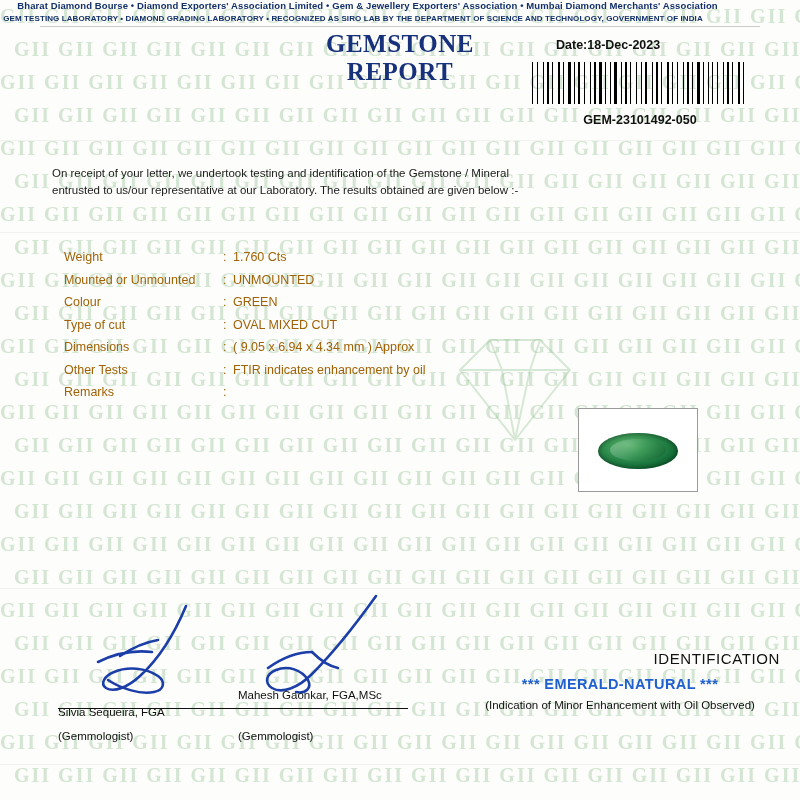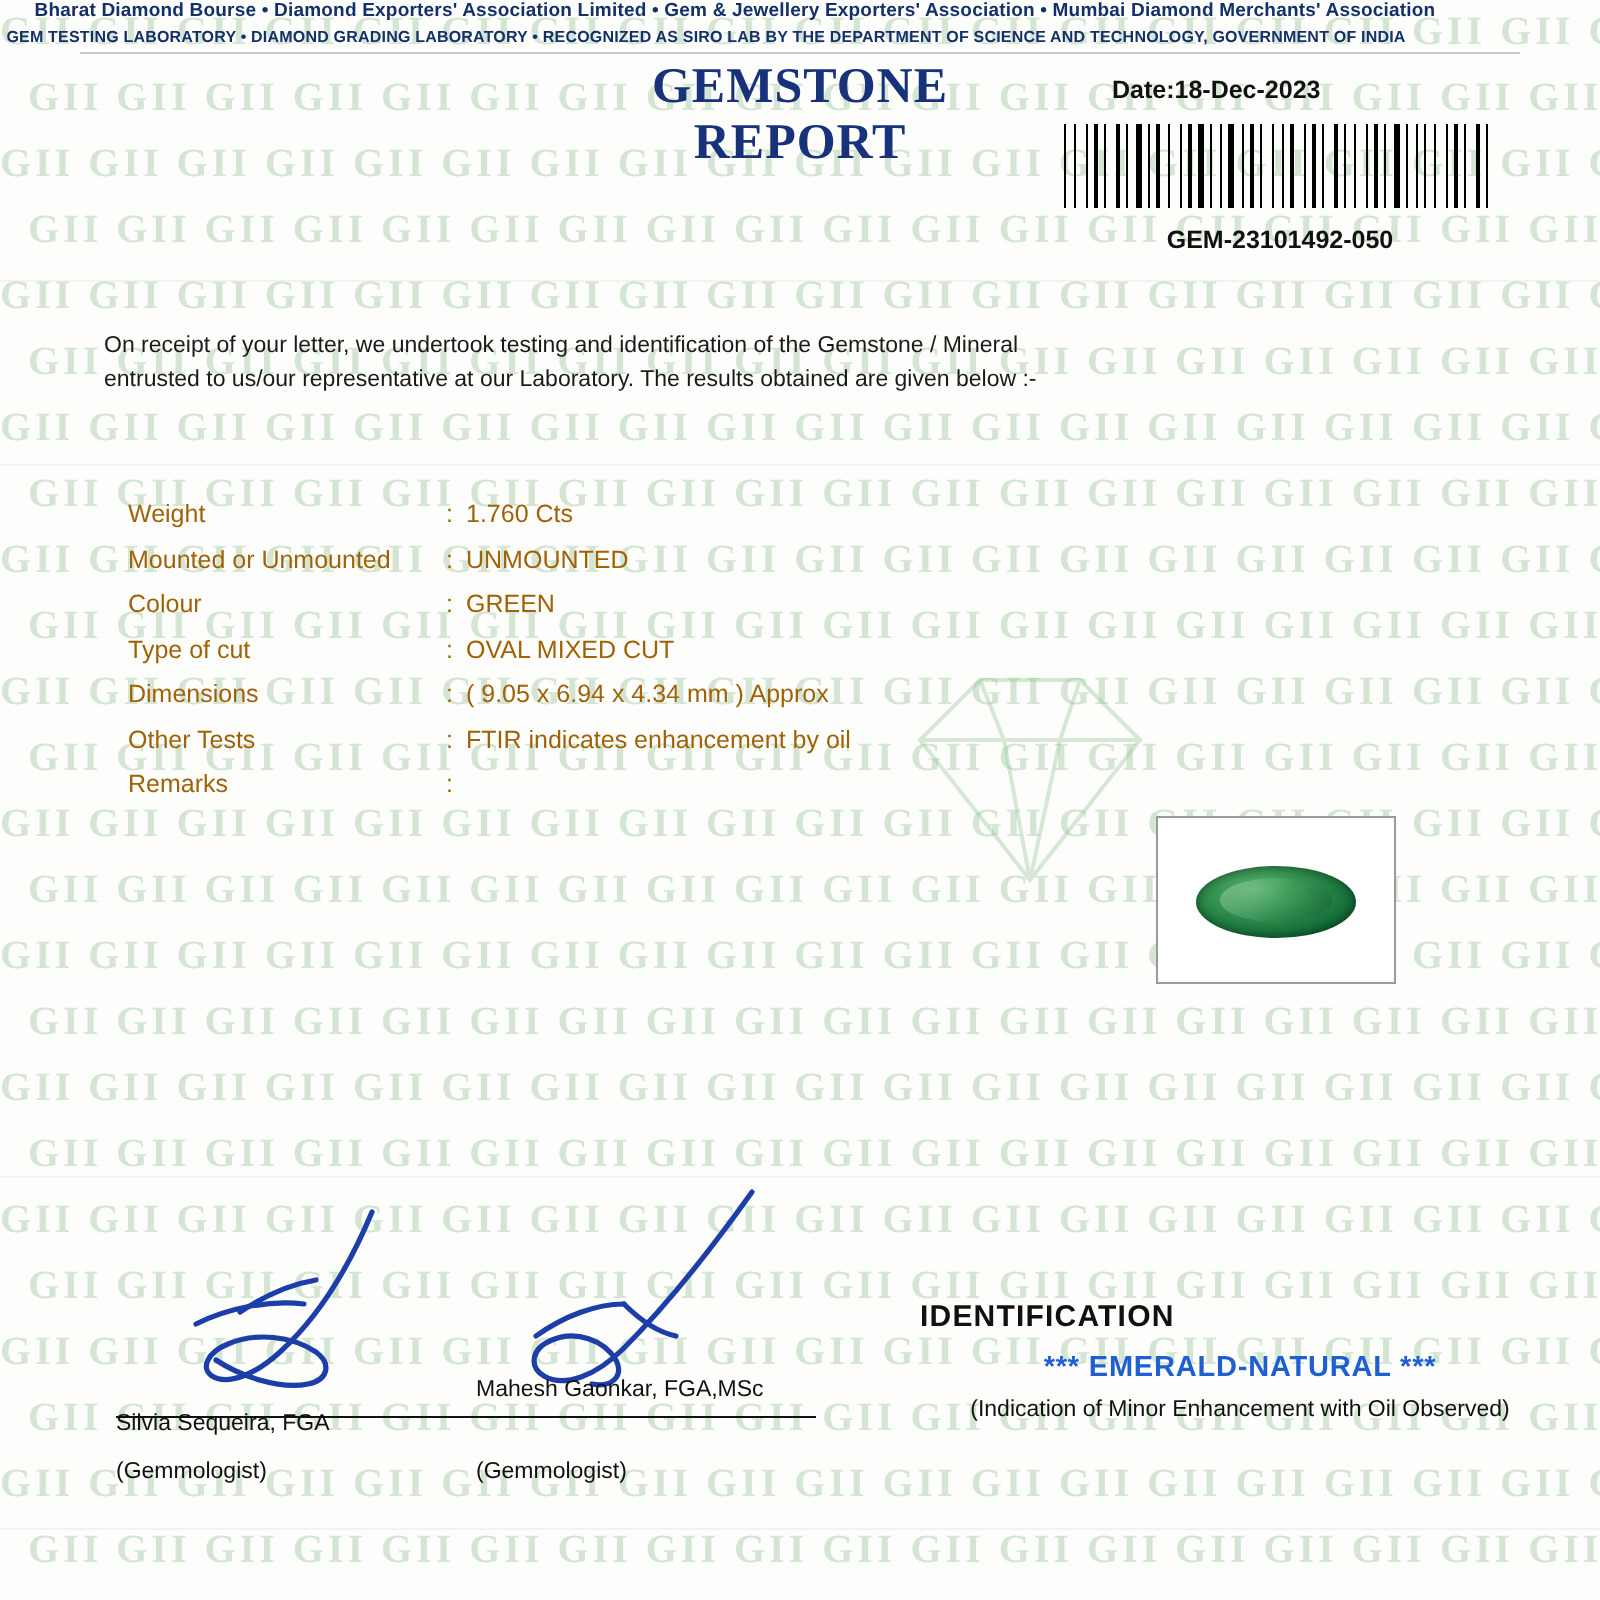--- a/index.html
+++ b/index.html
@@ -232,23 +232,23 @@
     position: absolute;
     pointer-events: none;
   }
 
   
   .ident-title {
     position: absolute;
     top: 650px;
     left: 460px;
     width: 320px;
-    text-align: left;
+    text-align: right;
     font-size: 15px;
-    font-weight: bold;
+    font-weight: normal;
     letter-spacing: 0.6px;
     color: #111;
   }
   .ident-value {
     position: absolute;
     top: 676px;
     left: 460px;
     width: 320px;
     text-align: center;
     font-size: 14.5px;

